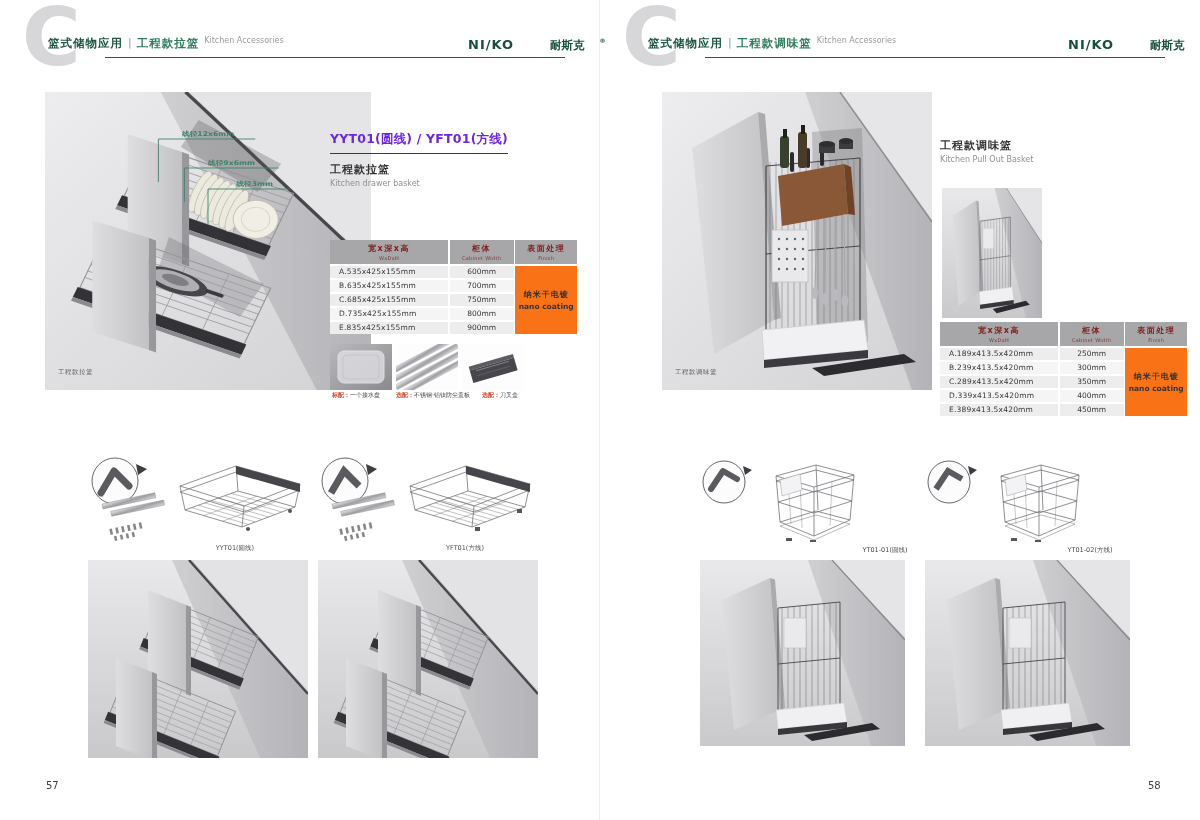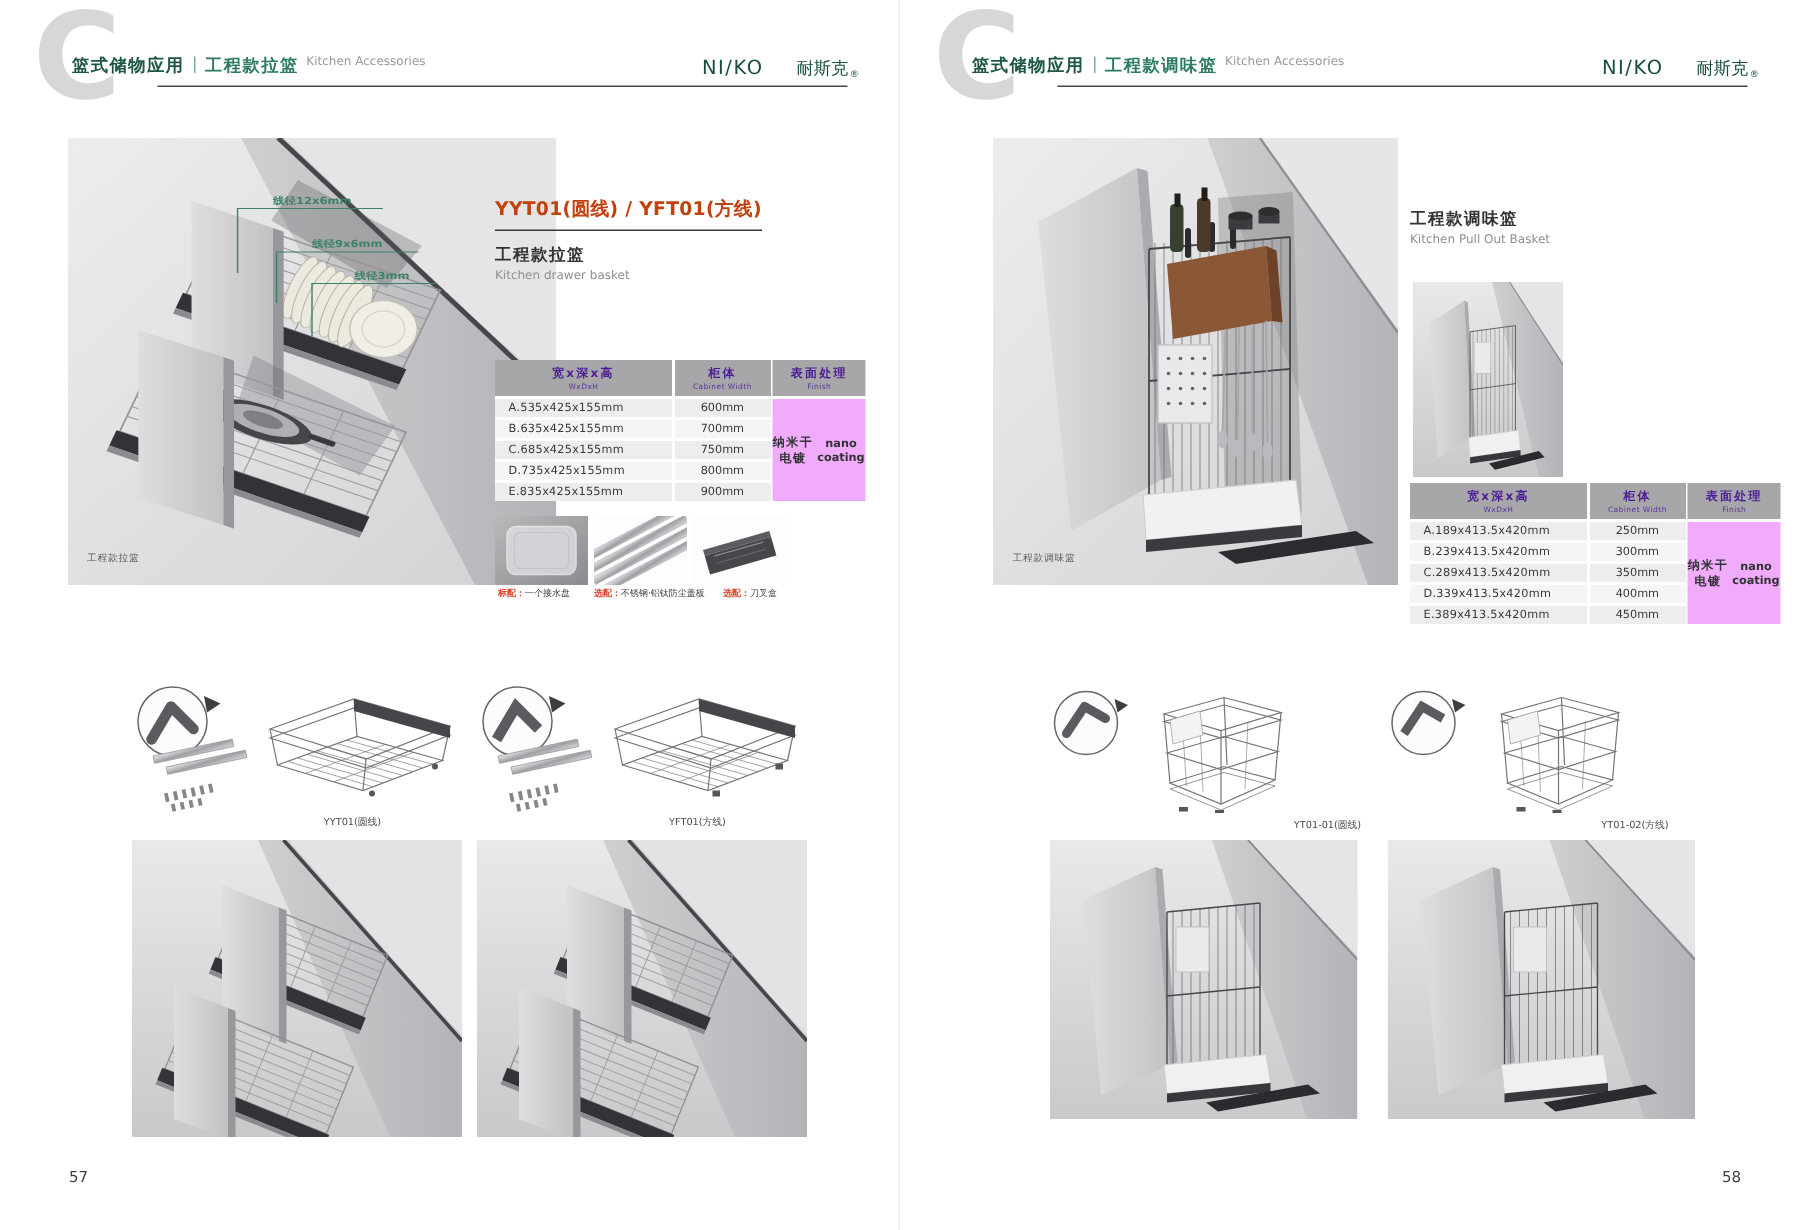--- a/index.html
+++ b/index.html
@@ -12,55 +12,55 @@
   #page-left{left:0;} #page-right{left:600px;}
   .page-divider{position:absolute;left:599px;top:0;width:1px;height:820px;background:#ededed;}
 
   
   .watermark{position:absolute;left:22px;top:-2px;font-size:80px;font-weight:bold;color:#d7d7d9;line-height:1;z-index:0;}
   .header-row{position:absolute;left:48px;top:36px;display:flex;align-items:flex-start;z-index:1;white-space:nowrap;}
   .cat{font-size:11.5px;font-weight:bold;color:#1d5743;letter-spacing:1px;}
   .sep{color:#7aa894;margin:0 5px;font-size:11px;}
   .subcat{font-size:11.5px;font-weight:bold;color:#2e7d5f;letter-spacing:1px;}
   .subtitle{font-size:8px;color:#999a9c;margin-left:5px;}
-  .brand{position:absolute;left:468px;top:37px;color:#174f3c;font-weight:normal;display:flex;align-items:flex-end;z-index:1;white-space:nowrap;}
+  .brand{position:absolute;left:468px;top:37px;color:#174f3c;font-weight:bold;display:flex;align-items:flex-start;z-index:1;white-space:nowrap;gap:14px;}
   .brand-latin{font-size:13px;letter-spacing:1px;}
   .brand-cn{font-size:11.5px;margin-left:3px;margin-top:1px;padding-left:19px;}
   .brand-reg{font-size:6px;margin-left:1px;}
   .header-rule{position:absolute;left:105px;top:57px;width:460px;height:1px;background:#48484c;}
 
   
   .hero{position:absolute;overflow:hidden;}
   #hero-l{left:45px;top:92px;width:326px;height:298px;}
   #hero-r{left:62px;top:92px;width:270px;height:298px;}
   .hero svg{display:block;width:100%;height:100%;}
   .photo-caption{position:absolute;left:13px;bottom:13px;font-size:6.5px;color:#5a5a5e;letter-spacing:0.5px;}
 
   
   .title-block{position:absolute;}
   #title-l{left:330px;top:128px;} #title-r{left:340px;top:130px;}
-  .model{font-size:12.5px;font-weight:bold;color:#c2410c;padding-bottom:5px;border-bottom:1.5px solid #3a3a3e;display:inline-block;letter-spacing:0.2px;white-space:nowrap;}
+  .model{font-size:12.5px;font-weight:bold;color:#6d28d9;padding-bottom:5px;border-bottom:1.5px solid #3a3a3e;display:inline-block;letter-spacing:0.2px;white-space:nowrap;}
   .name-cn{font-size:11px;font-weight:bold;color:#333335;margin-top:8px;letter-spacing:1px;}
   .name-en{font-size:8px;color:#909094;margin-top:2px;}
 
   
   #small-photo-r{position:absolute;left:342px;top:188px;width:100px;height:130px;}
   #small-photo-r svg{display:block;width:100%;height:100%;}
 
   
   .spec-table{position:absolute;width:228px;display:grid;grid-template-columns:118px 64px 62px;grid-template-rows:24px repeat(5,12.4px);gap:1.6px;background:#ffffff;}
   #table-l{left:330px;top:240px;} #table-r{left:340px;top:322px;}
-  .th{background:#a7a7a9;color:#4c1d95;text-align:center;display:flex;flex-direction:column;justify-content:center;}
+  .th{background:#a7a7a9;color:#7f1d1d;text-align:center;display:flex;flex-direction:column;justify-content:center;}
   .th .cn{font-size:8px;font-weight:bold;letter-spacing:1.5px;}
   .th .en{font-size:5px;opacity:0.85;letter-spacing:0.3px;margin-top:1px;}
   .td{background:#ededee;color:#38383a;font-size:7.5px;display:flex;align-items:center;}
   .td.alt{background:#f5f5f6;}
   .td.size{padding-left:9px;letter-spacing:0.2px;}
   .td.cab{justify-content:center;}
-  .finish-cell{grid-column:3;grid-row:2/7;background:#f0abfc;display:flex;flex-direction:row;align-items:center;justify-content:center;gap:2px;color:#333335;font-weight:bold;text-align:center;}
+  .finish-cell{grid-column:3;grid-row:2/7;background:#f97316;display:flex;flex-direction:column;align-items:center;justify-content:center;gap:2px;color:#333335;font-weight:bold;text-align:center;}
   .finish-cell .cn{font-size:8px;letter-spacing:1px;}
   .finish-cell .en{font-size:7.5px;}
 
   
   .acc-row{position:absolute;left:330px;top:344px;display:flex;gap:4px;}
   .acc-thumb{width:62px;height:46px;}
   .acc-thumb svg{display:block;width:100%;height:100%;}
   .acc-caps{position:absolute;left:330px;top:391px;width:228px;height:10px;}
   .acc-cap{position:absolute;font-size:6px;white-space:nowrap;color:#3a3a3c;}
   #cap-a{left:2px;} #cap-b{left:66px;} #cap-c{left:152px;}

